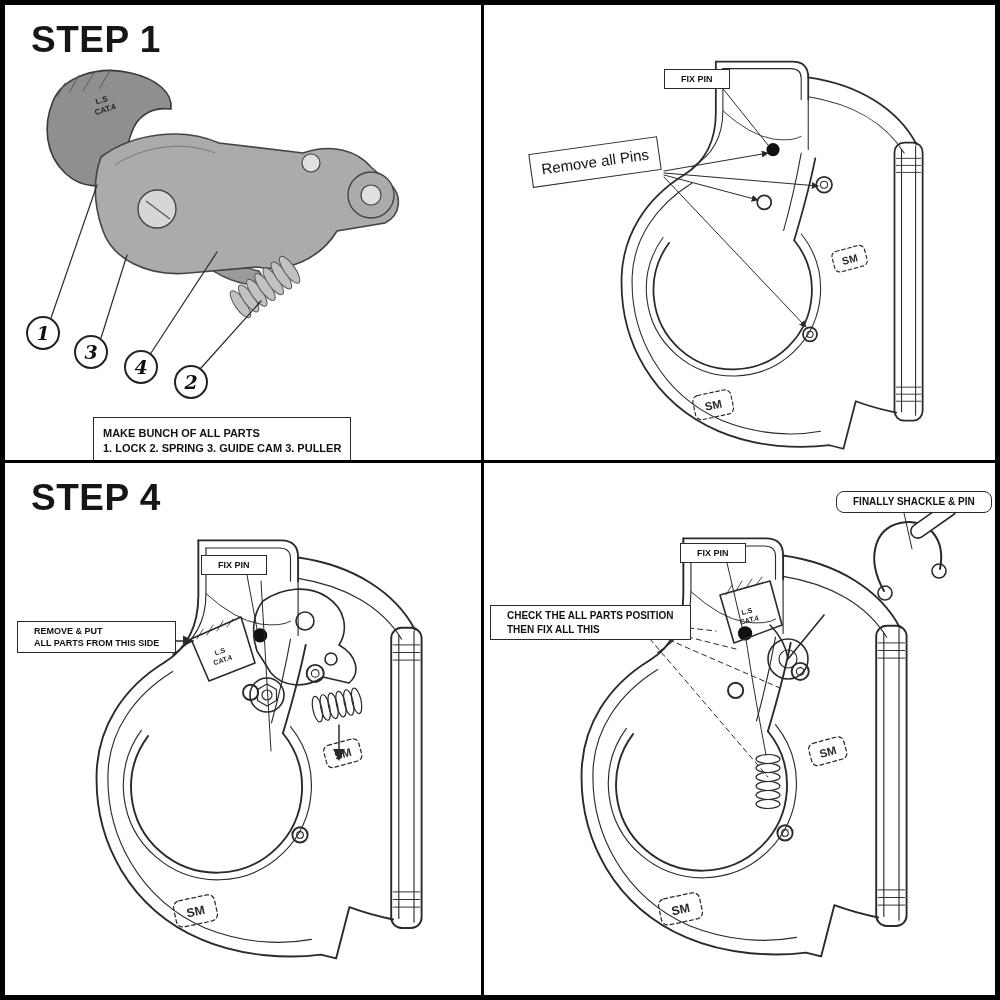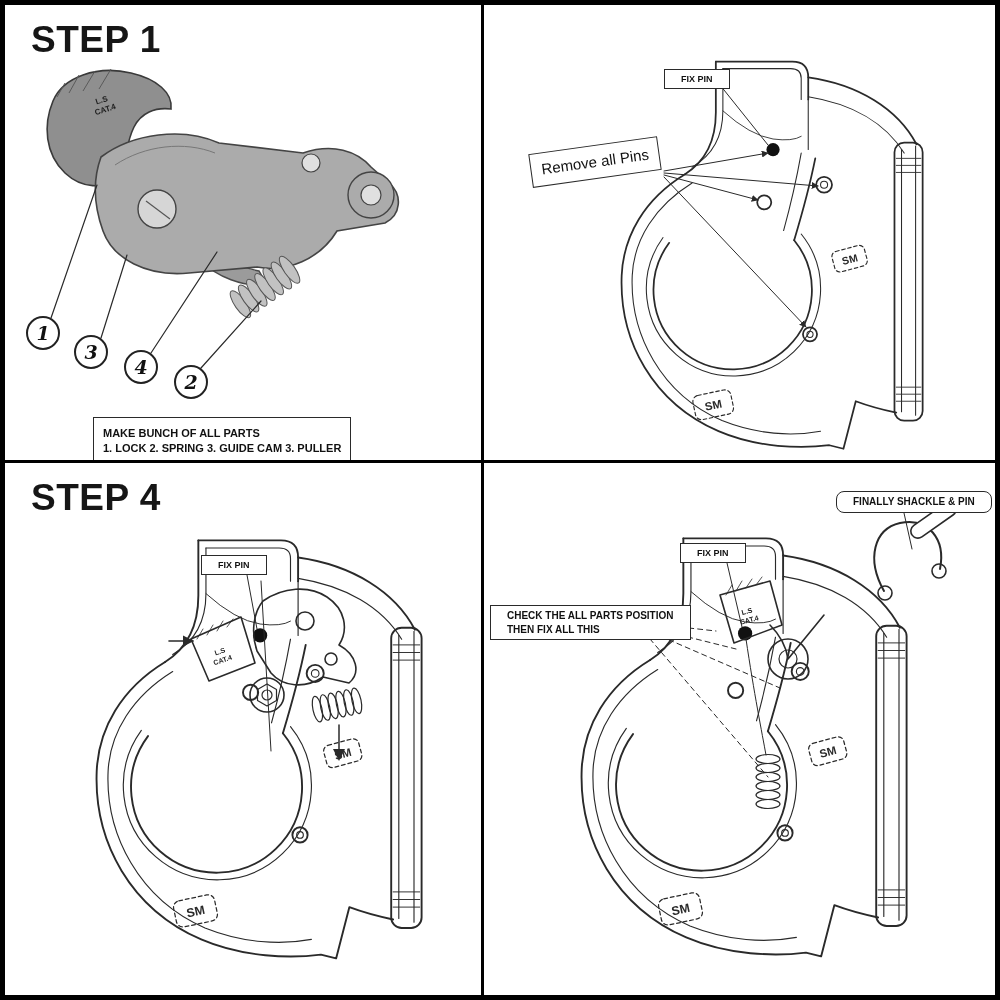--- a/index.html
+++ b/index.html
@@ -211,20 +211,24 @@
         <ellipse cx="336" cy="242" rx="4.5" ry="13"></ellipse>
         <ellipse cx="344" cy="242" rx="4.5" ry="13"></ellipse>
         <ellipse cx="352" cy="242" rx="4.5" ry="13"></ellipse>
       </g>
       <g>
         <line x1="334" y1="262" x2="334" y2="288" class="ink" stroke-width="1.5"></line>
         <path d="M334,298 L328,286 L340,286 Z" fill="#2a2a2a"></path>
       </g>
     </svg>
     <div class="label-box" style="left:196px;top:92px;">FIX PIN</div>
+    <div class="label-box" style="left:12px;top:158px;">
+      <div>REMOVE &amp; PUT</div>
+      <div>ALL PARTS FROM THIS SIDE</div>
+    </div>
   </div>
 
   <div class="panel">
     <svg viewBox="0 0 511 527">
       <use href="#hook-body" width="440" height="455" transform="translate(16,64) scale(0.95)"></use>
 
       <line x1="243" y1="100" x2="258" y2="164" class="ink" stroke-width="1"></line>
 
       <line x1="420" y1="50" x2="428" y2="86" class="ink" stroke-width="1"></line>
 

